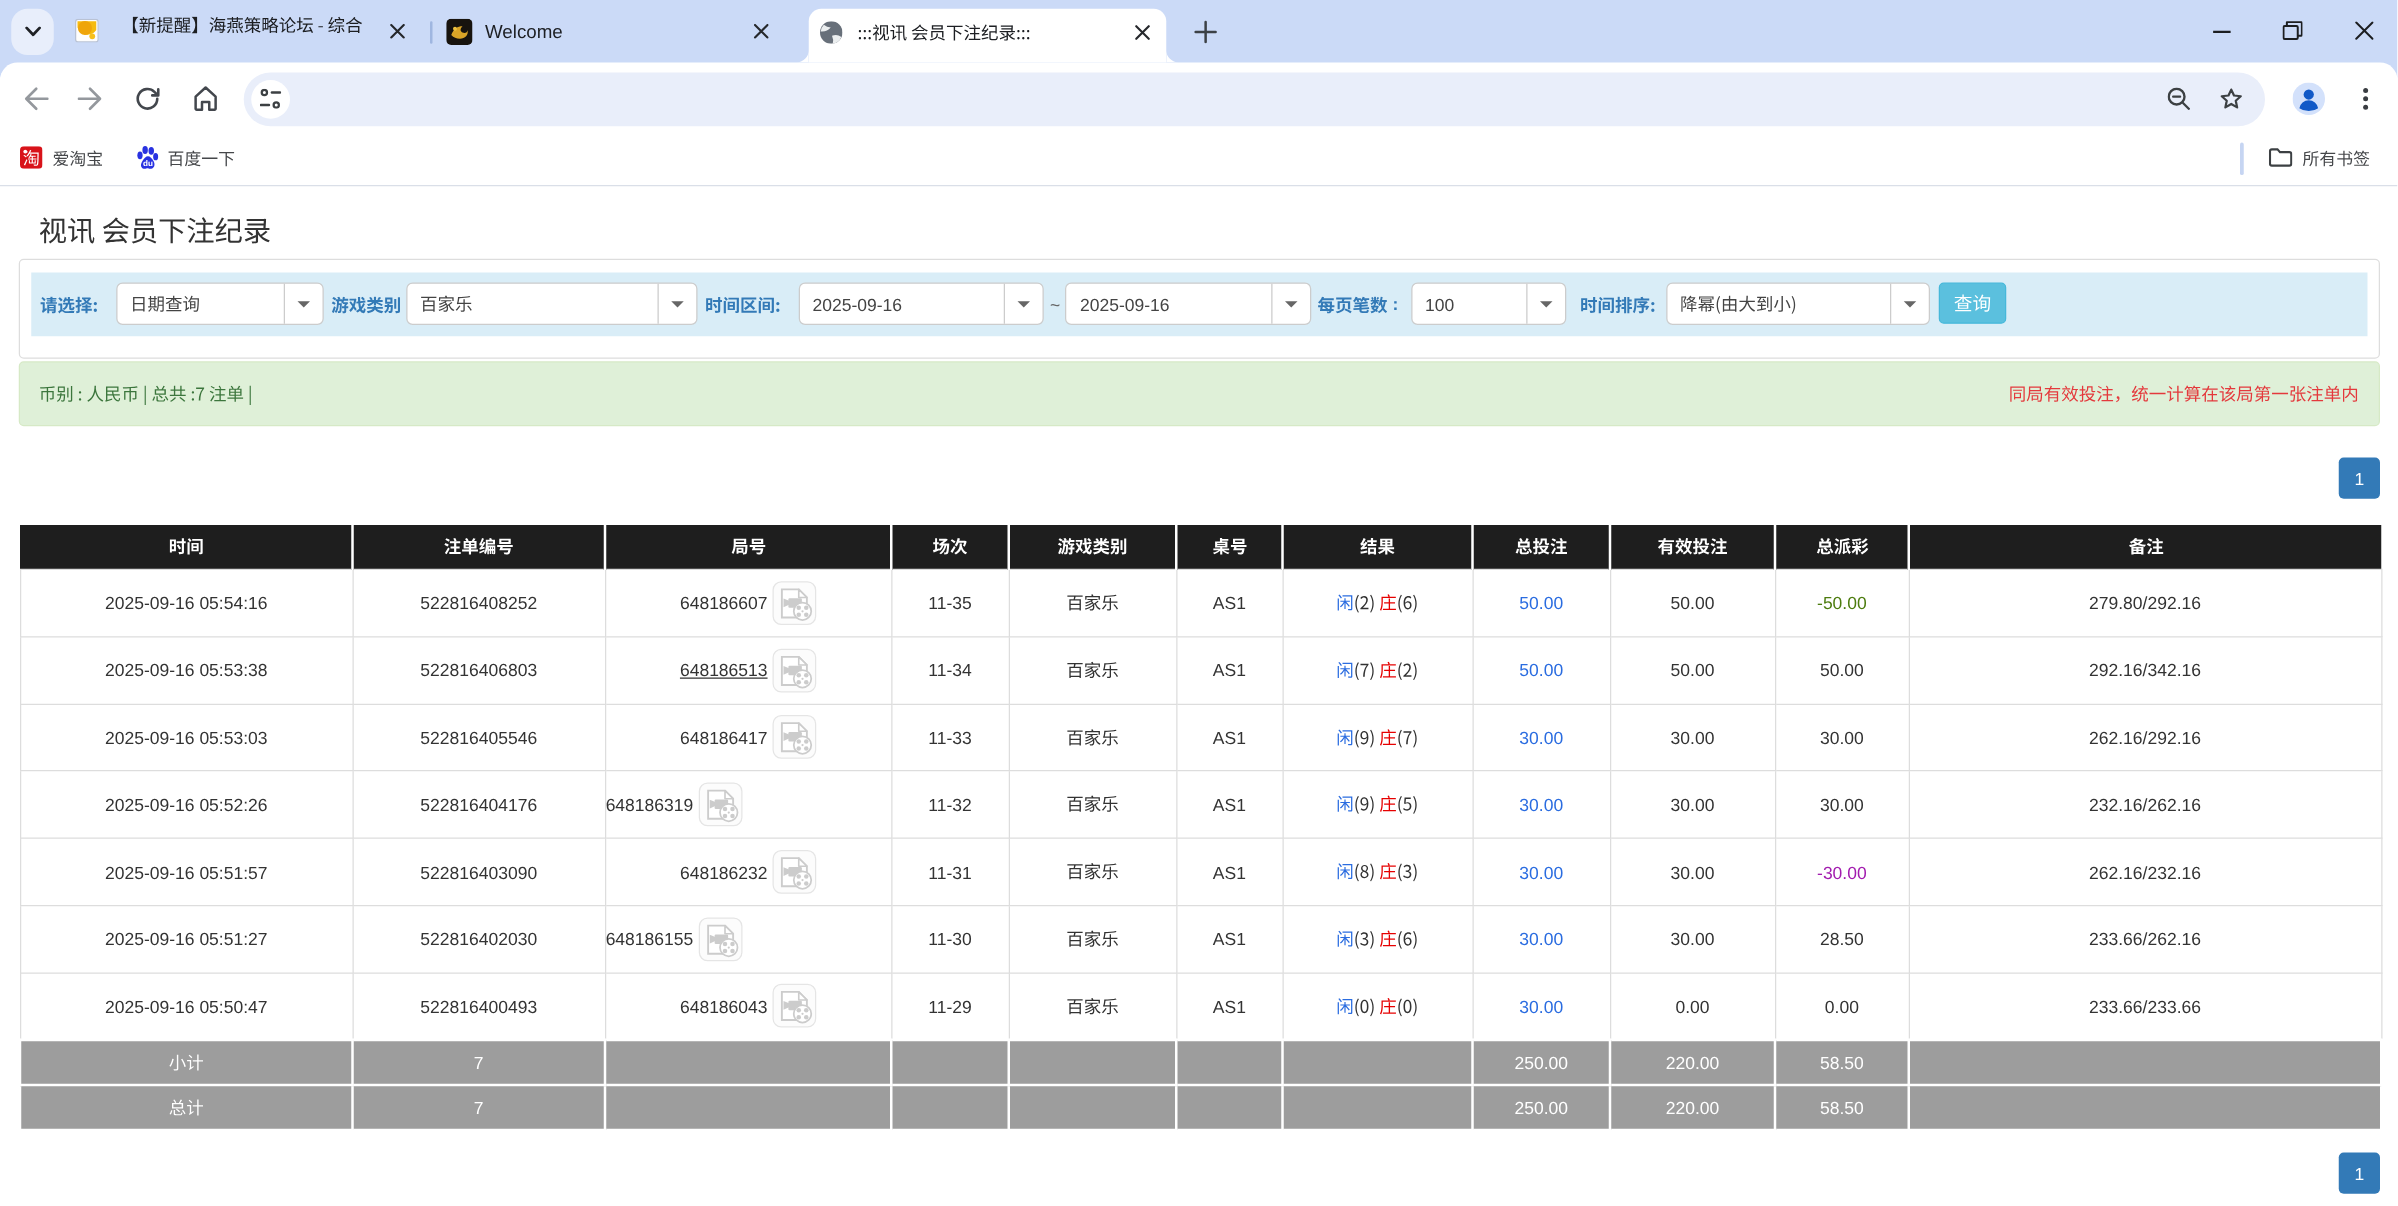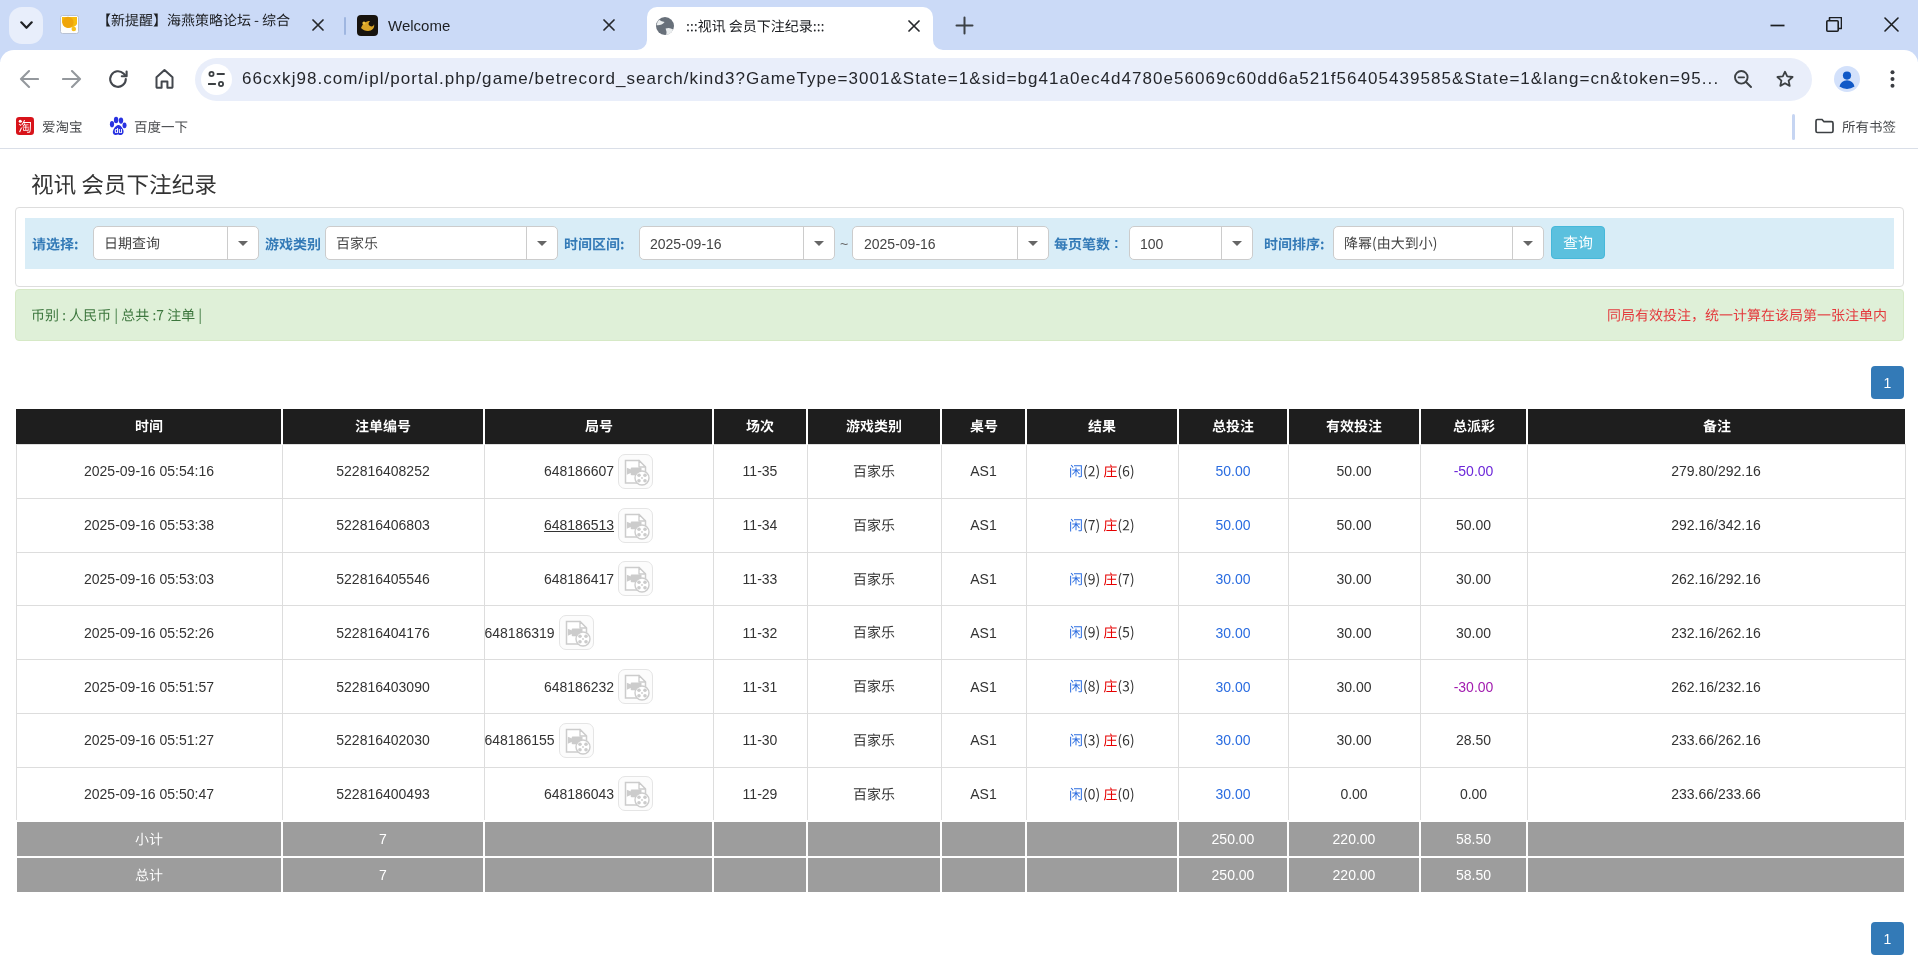--- a/index.html
+++ b/index.html
@@ -121,21 +121,20 @@
 <path d="M2.5 9.3 L10.5 2 L18.5 9.3 V19 a 0.8 0.8 0 0 1 -0.8 0.8 H13.4 V13.5 H7.6 V19.8 H3.3 a 0.8 0.8 0 0 1 -0.8 -0.8 z" fill="none" stroke="#43474d" stroke-width="2" stroke-linejoin="round"></path>
 </svg>
 <div class="abs" style="left:195px;top:57.5px;width:1617px;height:43px;background:#e9eefa;border-radius:21.5px;"></div>
 <div class="abs" style="left:201px;top:63.5px;width:31px;height:31px;background:#fff;border-radius:50%;"></div>
 <svg class="abs" style="left:208px;top:71px" width="17" height="16">
 <circle cx="3.5" cy="3" r="2.1" fill="none" stroke="#3c4043" stroke-width="1.8"></circle>
 <path d="M9.5 3 H16" stroke="#3c4043" stroke-width="1.9" stroke-linecap="round"></path>
 <circle cx="13" cy="13" r="2.1" fill="none" stroke="#3c4043" stroke-width="1.8"></circle>
 <path d="M0.7 13 H7.2" stroke="#3c4043" stroke-width="1.9" stroke-linecap="round"></path>
 </svg>
-<div class="abs" style="left:242px;top:68.5px;width:1480px;height:22px;overflow:hidden;font-size:17px;letter-spacing:1.05px;color:#24262b;white-space:nowrap;">66cxkj98.com/ipl/portal.php/game/betrecord_search/kind3?GameType=3001&amp;State=1&amp;sid=bg41a0ec4d4780e56069c60dd6a521f56405439585&amp;State=1&amp;lang=cn&amp;token=95...</div>
 <svg class="abs" style="left:1734px;top:70px" width="18" height="18">
 <circle cx="7.3" cy="7.3" r="6.3" fill="none" stroke="#3c4043" stroke-width="1.9"></circle>
 <path d="M4.5 7.3 H10.1" stroke="#3c4043" stroke-width="1.8" stroke-linecap="round"></path>
 <path d="M12 12 L17 17" stroke="#3c4043" stroke-width="1.9" stroke-linecap="round"></path>
 </svg>
 <svg class="abs" style="left:1776px;top:70px" width="18" height="18">
       <path d="M9 1.7 L11.2 6.4 L16.6 7 L12.6 10.6 L13.7 15.9 L9 13.2 L4.3 15.9 L5.4 10.6 L1.4 7 L6.8 6.4 z" fill="none" stroke="#3c4043" stroke-width="1.8" stroke-linejoin="round"></path>
     </svg>
 <svg class="abs" style="left:1834px;top:66px" width="26" height="26">
 <circle cx="13" cy="13" r="13" fill="#d3e1fb"></circle>
@@ -338,21 +337,21 @@
           <path transform="translate(182.0 12.32) scale(0.01400 -0.01400)" d="M153 788V549C153 386 141 156 28 -6C44 -15 76 -40 88 -54C173 68 207 231 220 377H836C825 121 813 25 791 2C782 -9 772 -11 754 -11C735 -11 686 -10 633 -6C645 -26 653 -55 654 -76C708 -80 760 -80 788 -77C819 -74 838 -67 857 -45C887 -9 899 103 912 409C913 420 913 444 913 444H225L227 530H843V788ZM227 723H768V595H227ZM308 298V-19H378V39H690V298ZM378 236H620V101H378Z"></path>
           <path transform="translate(196.0 12.32) scale(0.01400 -0.01400)" d="M168 401C160 329 145 240 131 180H398C315 93 188 17 70 -22C87 -36 108 -63 119 -81C238 -34 369 51 457 151V-80H531V180H821C811 89 800 50 786 36C778 29 768 28 750 28C732 27 685 28 636 33C647 14 656 -15 657 -36C709 -39 758 -39 783 -37C812 -35 830 -29 847 -12C873 13 886 74 900 214C901 224 902 244 902 244H531V337H868V558H131V494H457V401ZM231 337H457V244H217ZM531 494H795V401H531ZM212 845C177 749 117 658 46 598C65 589 95 572 109 561C147 597 184 643 216 696H271C292 656 312 607 321 575L387 599C380 624 364 662 346 696H507V754H249C261 778 272 803 281 828ZM598 845C572 753 525 665 464 607C483 598 515 579 530 568C561 602 591 646 617 696H685C718 657 749 607 763 574L828 602C816 628 793 664 767 696H947V754H644C654 778 663 803 670 828Z"></path>
           <path transform="translate(210.0 12.32) scale(0.01400 -0.01400)" d="M44 431V349H960V431Z"></path>
           <path transform="translate(224.0 12.32) scale(0.01400 -0.01400)" d="M846 795C790 692 697 595 598 533C615 522 644 496 656 483C756 552 856 660 919 774ZM117 577C112 480 100 352 88 273H288C278 93 266 21 248 3C239 -6 229 -8 212 -8C194 -8 145 -7 94 -3C106 -22 115 -50 116 -70C167 -73 217 -73 243 -71C274 -68 293 -62 311 -42C340 -12 352 75 364 310C365 320 366 341 366 341H166C172 391 177 450 182 506H360V802H93V732H288V577ZM474 -85C490 -71 518 -59 717 25C715 41 713 73 713 95L562 38V380H660C706 186 791 22 920 -66C932 -46 955 -20 972 -5C854 66 772 212 730 380H958V452H562V820H488V452H376V380H488V47C488 7 460 -12 442 -21C454 -36 469 -67 474 -85Z"></path>
           <path transform="translate(238.0 12.32) scale(0.01400 -0.01400)" d="M94 774C159 743 242 695 284 662L327 724C284 755 200 800 136 828ZM42 497C105 467 187 420 227 388L269 451C227 482 144 526 83 553ZM71 -18 134 -69C194 24 263 150 316 255L262 305C204 191 125 59 71 -18ZM548 819C582 767 617 697 631 653L704 682C689 726 651 793 616 844ZM334 649V578H597V352H372V281H597V23H302V-49H962V23H675V281H902V352H675V578H938V649Z"></path>
           <path transform="translate(252.0 12.32) scale(0.01400 -0.01400)" d="M221 437H459V329H221ZM536 437H785V329H536ZM221 603H459V497H221ZM536 603H785V497H536ZM709 836C686 785 645 715 609 667H366L407 687C387 729 340 791 299 836L236 806C272 764 311 707 333 667H148V265H459V170H54V100H459V-79H536V100H949V170H536V265H861V667H693C725 709 760 761 790 809Z"></path>
           <path transform="translate(266.0 12.32) scale(0.01400 -0.01400)" d="M99 669V-82H173V595H462C457 463 420 298 199 179C217 166 242 138 253 122C388 201 460 296 498 392C590 307 691 203 742 135L804 184C742 259 620 376 521 464C531 509 536 553 538 595H829V20C829 2 824 -4 804 -5C784 -5 716 -6 645 -3C656 -24 668 -58 671 -79C761 -79 823 -79 858 -67C892 -54 903 -30 903 19V669H539V840H463V669Z"></path>
         </g>
       </svg></div>
 <div class="pgbtn" style="left:1871px;top:366px;">1</div>
-<table class="dt abs" style="left:15px;top:409px;width:1889px;">
+<table class="dt abs" style="left:15px;top:420px;width:1889px;">
       <colgroup>
         <col style="width:266px">
         <col style="width:202px">
         <col style="width:229px">
         <col style="width:94px">
         <col style="width:134px">
         <col style="width:85px">
         <col style="width:152px">
         <col style="width:110px">
         <col style="width:132px">
@@ -477,21 +476,21 @@
                   <path transform="translate(34.4 12.32) scale(0.01400 -0.01400)" d="M541 602V394H277V322H541V23H210V-49H954V23H617V322H903V394H617V602ZM470 826C492 789 515 739 527 705H129V443C129 298 121 92 39 -54C59 -60 92 -78 107 -89C191 64 203 288 203 443V635H948V705H548L605 723C594 756 566 808 543 847Z"></path>
                 </g>
                 <g fill="#333">
                   <path transform="translate(48.4 12.32) scale(0.01400 -0.01400)" d="M239 -196 295 -171C209 -29 168 141 168 311C168 480 209 649 295 792L239 818C147 668 92 507 92 311C92 114 147 -47 239 -196Z"></path>
                   <path transform="translate(53.1 12.32) scale(0.01400 -0.01400)" d="M301 -13C415 -13 512 83 512 225C512 379 432 455 308 455C251 455 187 422 142 367C146 594 229 671 331 671C375 671 419 649 447 615L499 671C458 715 403 746 327 746C185 746 56 637 56 350C56 108 161 -13 301 -13ZM144 294C192 362 248 387 293 387C382 387 425 324 425 225C425 125 371 59 301 59C209 59 154 142 144 294Z"></path>
                   <path transform="translate(60.9 12.32) scale(0.01400 -0.01400)" d="M99 -196C191 -47 246 114 246 311C246 507 191 668 99 818L42 792C128 649 171 480 171 311C171 141 128 -29 42 -171Z"></path>
                 </g>
               </svg></span></td>
           <td style="color:#2a6ce0">50.00</td>
           <td>50.00</td>
-          <td style="color:#6d28d9">-50.00</td>
+          <td style="color:#4d7c0f">-50.00</td>
           <td>279.80/292.16</td>
         </tr>
         <tr>
           <td>2025-09-16 05:53:38</td>
           <td>522816406803</td>
           <td>
             <div style="display:flex;align-items:center;justify-content:center;gap:4px;text-decoration:underline;">648186513 <span style="display:inline-block;vertical-align:middle;width:35px;height:35px;background:#fcfcfc;border:1px solid #e5e5e5;border-radius:7px;box-sizing:border-box;line-height:0;"><svg width="33" height="33" viewBox="0 0 33 33">
 <path d="M6.5 5.5 H20 L26.5 12 V28 H6.5 z" fill="#fff" stroke="#ccc" stroke-width="1.5"></path>
 <path d="M20 5.5 V12 H26.5 z" fill="#fff" stroke="#ccc" stroke-width="1.3" stroke-linejoin="round"></path>
 <path d="M12.2 14.6 L7.8 12.7 V19.7 L12.2 17.7 z" fill="#ccc"></path>

